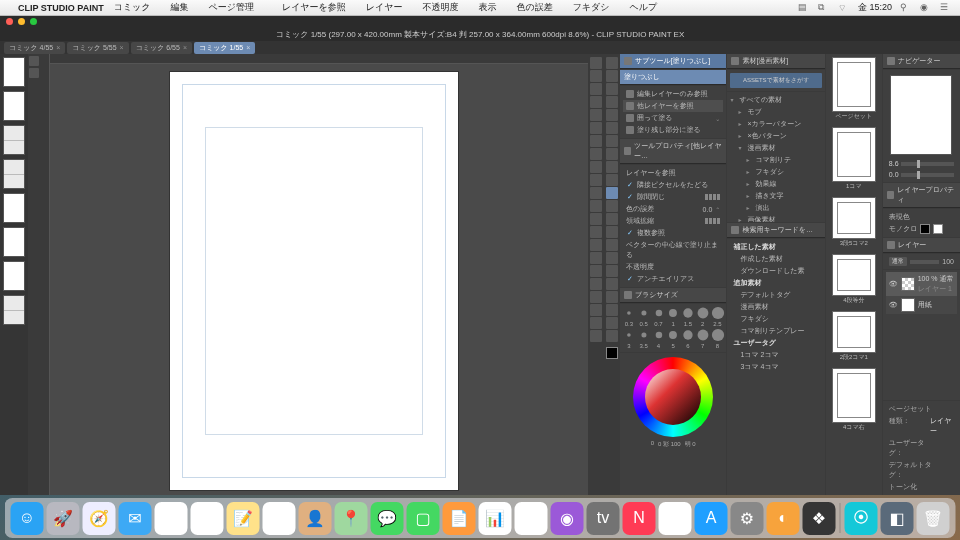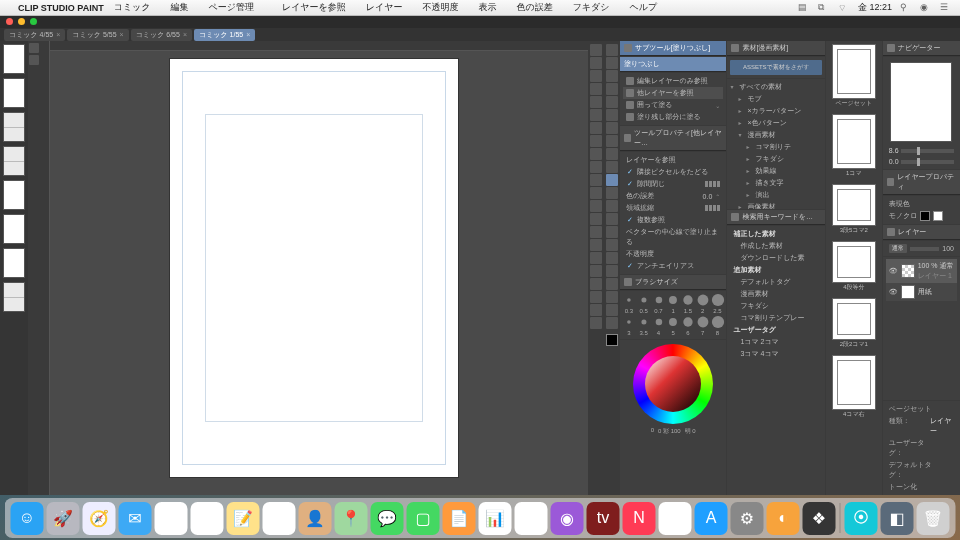--- a/index.html
+++ b/index.html
@@ -123,35 +123,36 @@
     <span style="margin-right:10px">レイヤー</span>
     <span style="margin-right:10px">不透明度</span>
     <span style="margin-right:10px">表示</span>
     <span style="margin-right:10px">色の誤差</span>
     <span style="margin-right:10px">フキダシ</span>
     <span style="margin-right:10px">ヘルプ</span>
   <div class="menu-right">
     <span class="menu-icon">▤</span>
     <span class="menu-icon">⧉</span>
     <span class="menu-icon">⌔</span>
-    <span>金 12:21</span>
+    <span>金 15:20</span>
     <span class="menu-icon">⚲</span>
     <span class="menu-icon">◉</span>
     <span class="menu-icon">☰</span>
   </div>
 </div>
 
 <div class="desktop-bg"></div>
 
 <div class="app">
   <div class="win-traffic">
     <div class="dot r"></div>
     <div class="dot y"></div>
     <div class="dot g"></div>
   </div>
+  <div class="app-title">コミック 1/55 (297.00 x 420.00mm 製本サイズ:B4 判 257.00 x 364.00mm 600dpi 8.6%)  - CLIP STUDIO PAINT EX</div>
   <div class="tabstrip" id="tabs">
       <div class="tab">コミック 4/55<span class="x">×</span></div>
       <div class="tab">コミック 5/55<span class="x">×</span></div>
       <div class="tab">コミック 6/55<span class="x">×</span></div>
       <div class="tab active">コミック 1/55<span class="x">×</span></div>
     </div>
 
   <div class="workspace">
 
     <div class="page-thumbs">
@@ -556,21 +557,21 @@
     <div class="dock-icon" style="background:#ffe28a">📝</div>
     <div class="dock-icon" style="background:#fff">☑</div>
     <div class="dock-icon" style="background:#e0b080">👤</div>
     <div class="dock-icon" style="background:#9fd89f">📍</div>
     <div class="dock-icon" style="background:#44d862">💬</div>
     <div class="dock-icon" style="background:#44d862">▢</div>
     <div class="dock-icon" style="background:#ff9a3c">📄</div>
     <div class="dock-icon" style="background:#fff">📊</div>
     <div class="dock-icon" style="background:#fff">♫</div>
     <div class="dock-icon" style="background:#9b59d8">◉</div>
-    <div class="dock-icon" style="background:#7f1d1d">tv</div>
+    <div class="dock-icon" style="background:#737373">tv</div>
     <div class="dock-icon" style="background:#ff3b55">N</div>
     <div class="dock-icon" style="background:#fff">◉</div>
     <div class="dock-icon" style="background:#1f9fff">A</div>
     <div class="dock-icon" style="background:#888">⚙</div>
     <div class="dock-icon" style="background:#f7a33c">◐</div>
     <div class="dock-icon" style="background:#353535">❖</div>
     <div class="dock-sep"></div>
     <div class="dock-icon" style="background:#14c8d8">⦿</div>
     <div class="dock-icon" style="background:#5a6a7a">◧</div>
     <div class="dock-icon" style="background:#d0d0d0">🗑</div>

